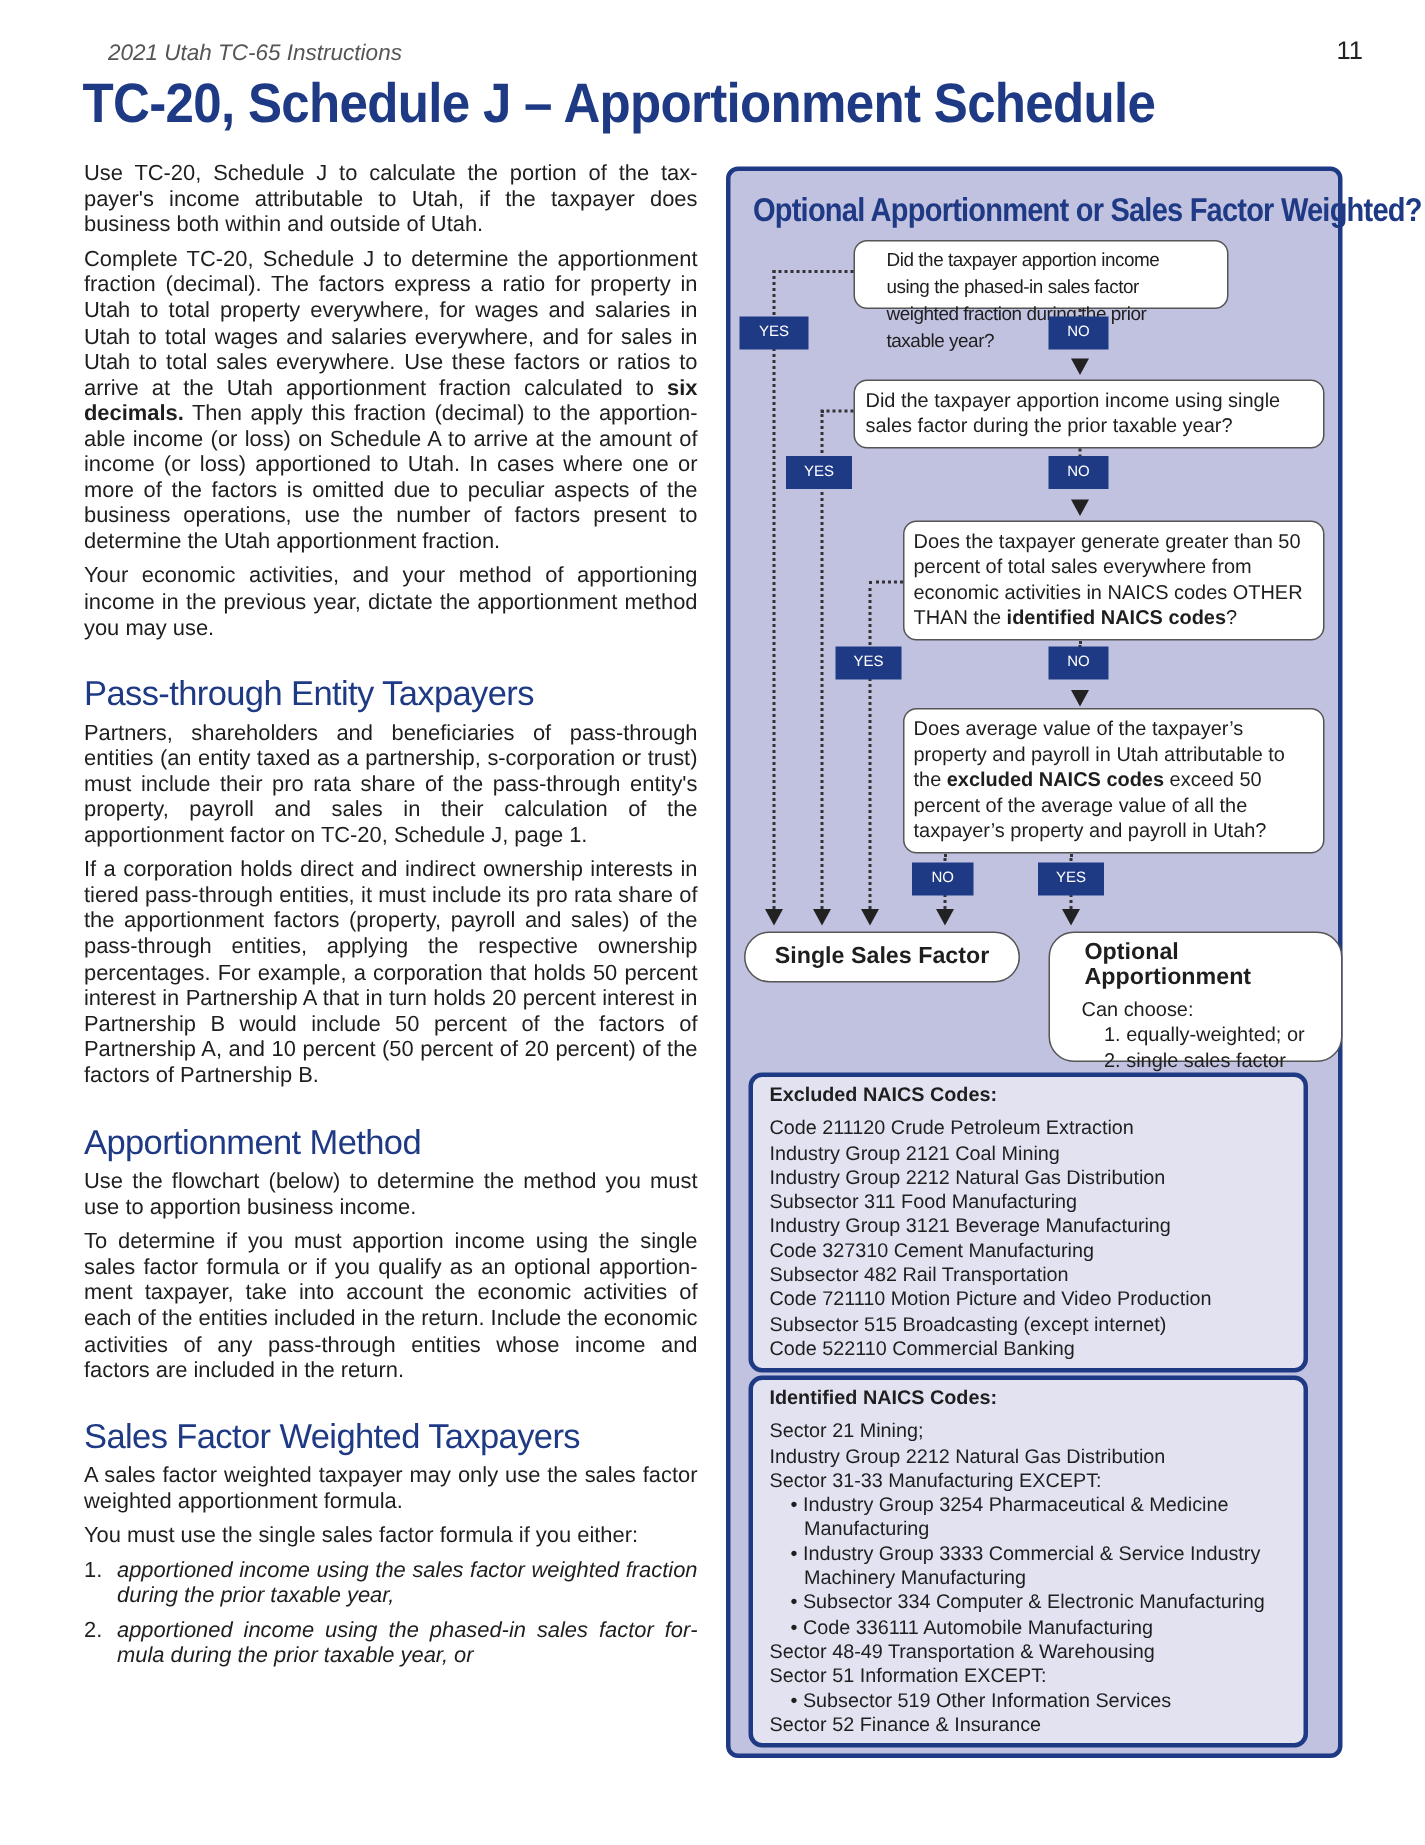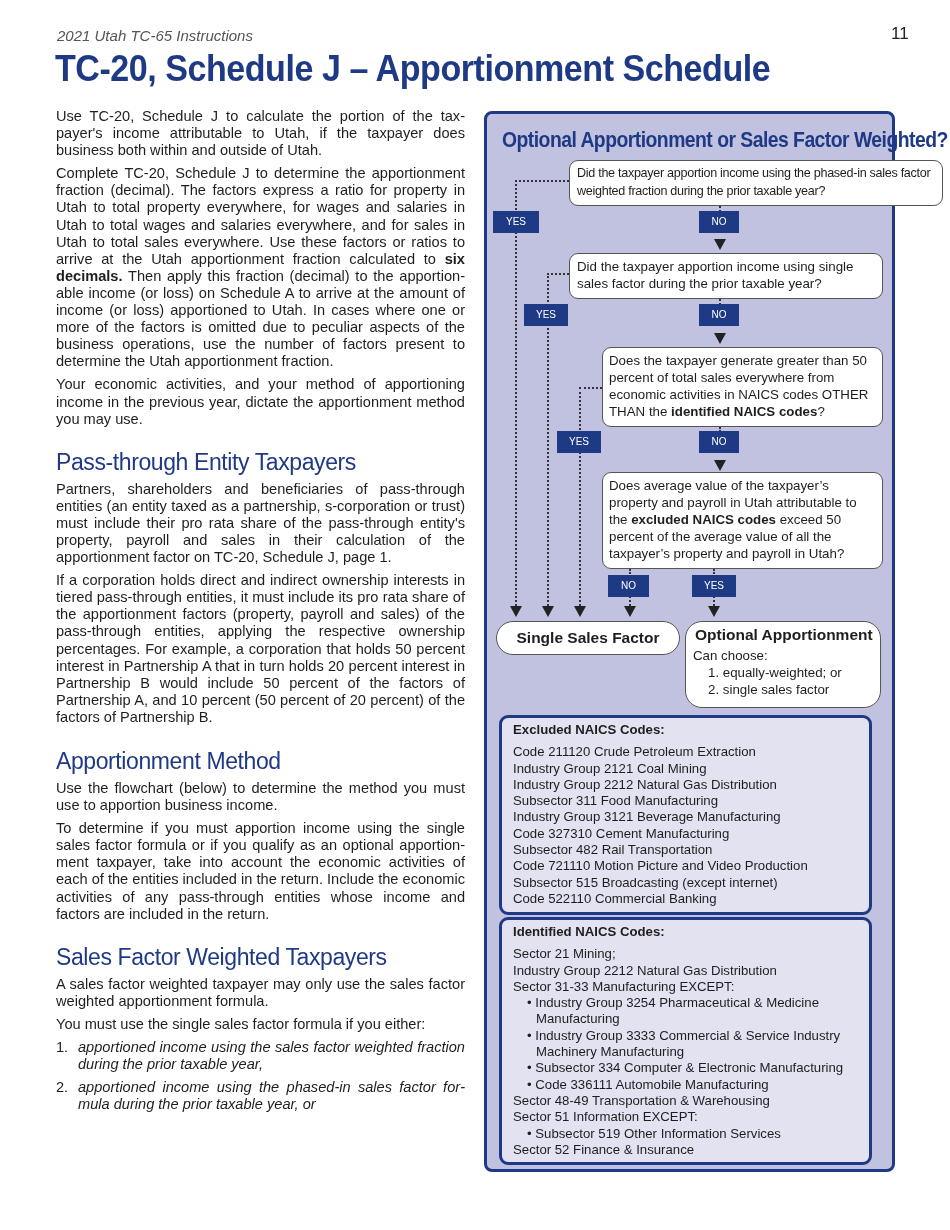--- a/index.html
+++ b/index.html
@@ -1,17 +1,17 @@
 <!DOCTYPE html>
 <html><head>
 <meta charset="utf-8">
 <style>
   html, body { margin:0; padding:0; background:#ffffff; }
   body { width:950px; height:1230px; position:relative; font-family:"Liberation Sans", sans-serif; color:#1e1e1e; overflow:hidden; }
-  .running-head { position:absolute; left:57px; top:27px; font-size:15px; font-style:italic; color:#555; }
+  .running-head { position:absolute; left:72px; top:27px; font-size:15px; font-style:italic; color:#555; }
   .page-num { position:absolute; left:891px; top:24px; font-size:17px; color:#222; }
   .page-title { position:absolute; left:55px; top:48px; font-family:"Liberation Sans", sans-serif; font-weight:bold; font-size:37px; color:#1f3a85; letter-spacing:-0.5px; transform:scaleX(0.92); transform-origin:left; white-space:nowrap; }
   .left-col { position:absolute; left:56px; top:108px; width:409px; font-size:14.6px; line-height:17.1px; }
   .left-col p { margin:0 0 6px 0; text-align:justify; }
   .left-col h2 { color:#1f3a85; font-size:23px; margin:21px 0 6px 0; font-weight:normal; letter-spacing:-0.4px; line-height:26px; }
   .left-col ol { margin:0; padding:0; list-style:none; }
   .left-col ol li { display:flex; margin-bottom:6px; }
   .left-col ol li .num { width:22px; flex:none; }
   .left-col ol li .txt { flex:1; text-align:justify;font-style:italic; }
 
@@ -60,21 +60,21 @@
     <li>
         <span class="num">2.</span>
         <span class="txt">apportioned income using the phased-in sales factor for­mula during the prior taxable year, or</span>
       </li>
   </ol>
 </div>
 
 <div class="flow-panel">
   <div class="flow-title">Optional Apportionment or Sales Factor Weighted?</div>
 
-  <div class="qbox" style="left:82px;top:46px;width:374px;height:46px;padding:3px 7px;font-size:12.6px;line-height:18px;letter-spacing:-0.3px">
+  <div class="qbox" style="left:82px;top:46px;width:250px;height:46px;padding:3px 21px;font-size:12.6px;line-height:18px;letter-spacing:-0.3px">
     <span>Did the taxpayer apportion income using the phased-in sales factor weighted fraction during the prior taxable year?</span>
   </div>
   <div class="dash-h" style="left:28px;top:66px;width:54px"></div>
   <div class="dash-v" style="left:28px;top:66px;height:430px"></div>
   <div class="tag" style="left:6px;top:97px;width:46px">YES</div>
   <div class="dash-v" style="left:232px;top:92px;height:18px"></div>
   <div class="tag" style="left:212px;top:97px;width:40px">NO</div>
   <div class="arrow" style="left:227px;top:125px"></div>
 
   <div class="qbox" style="left:82px;top:139px;width:314px;height:46px;padding:4px 7px;font-size:13.3px">
@@ -107,21 +107,21 @@
 
   <div class="arrow" style="left:23px;top:492px"></div>
   <div class="arrow" style="left:55px;top:492px"></div>
   <div class="arrow" style="left:87px;top:492px"></div>
   <div class="arrow" style="left:137px;top:492px"></div>
   <div class="arrow" style="left:221px;top:492px"></div>
 
   <div class="result-box" style="left:9px;top:507px;width:184px;height:34px;text-align:center;line-height:32px">
     <span class="result-title">Single Sales Factor</span>
   </div>
-  <div class="result-box" style="left:198px;top:507px;width:196px;height:87px;padding:4px 7px;font-size:13.3px;line-height:17px">
+  <div class="result-box" style="left:212px;top:507px;width:196px;height:87px;padding:4px 21px;font-size:13.3px;line-height:17px">
     <div class="result-title" style="margin-left:2px;margin-bottom:4px">Optional Apportionment</div>
     <div>Can choose:</div>
     <div style="padding-left:15px">1. equally-weighted; or</div>
     <div style="padding-left:15px">2. single sales factor</div>
   </div>
 
   <div class="naics-box" style="top:601px;height:200px">
     <div class="hdr">Excluded NAICS Codes:</div>
     <div>Code 211120 Crude Petroleum Extraction</div>
     <div>Industry Group 2121 Coal Mining</div>

